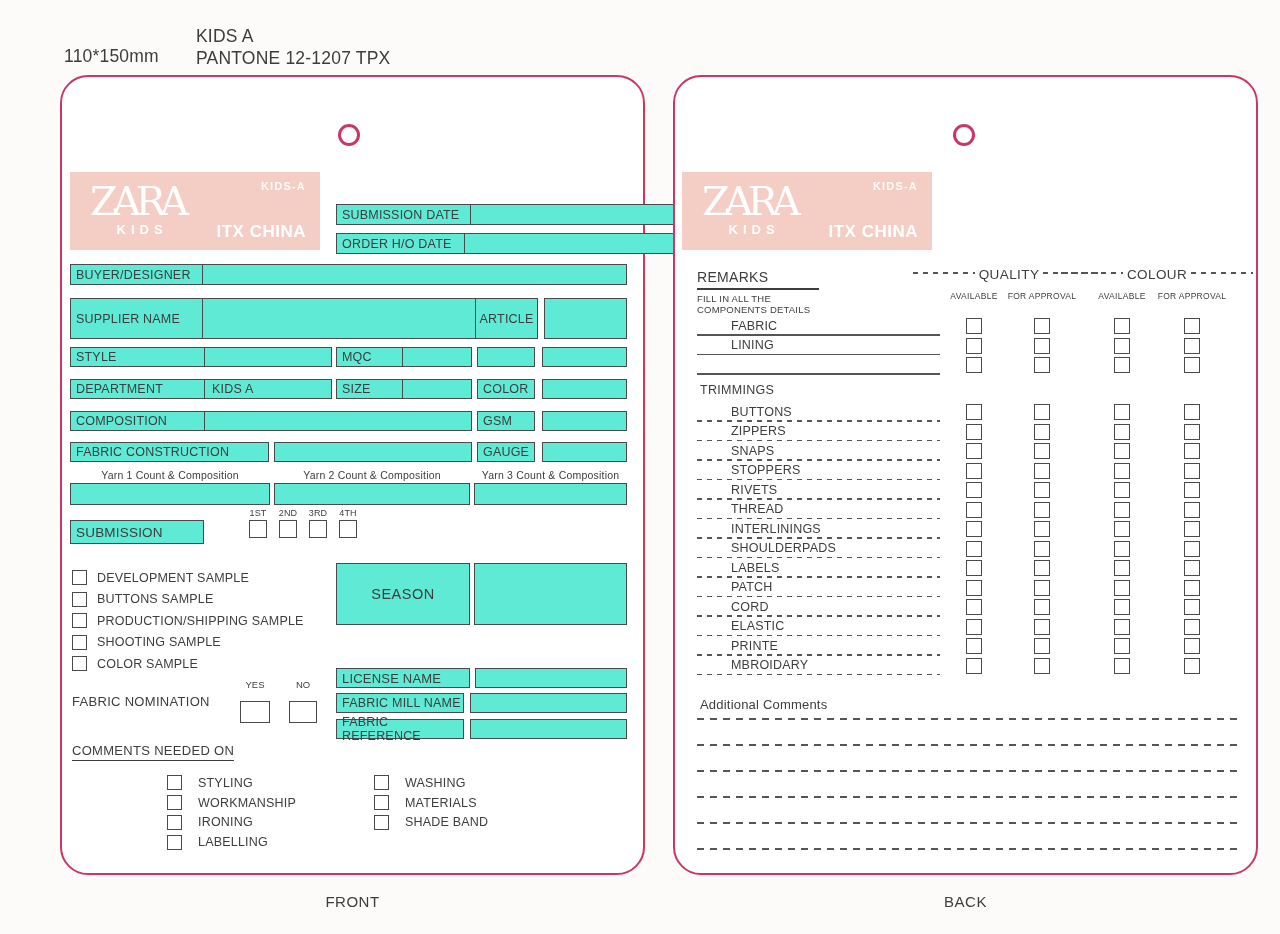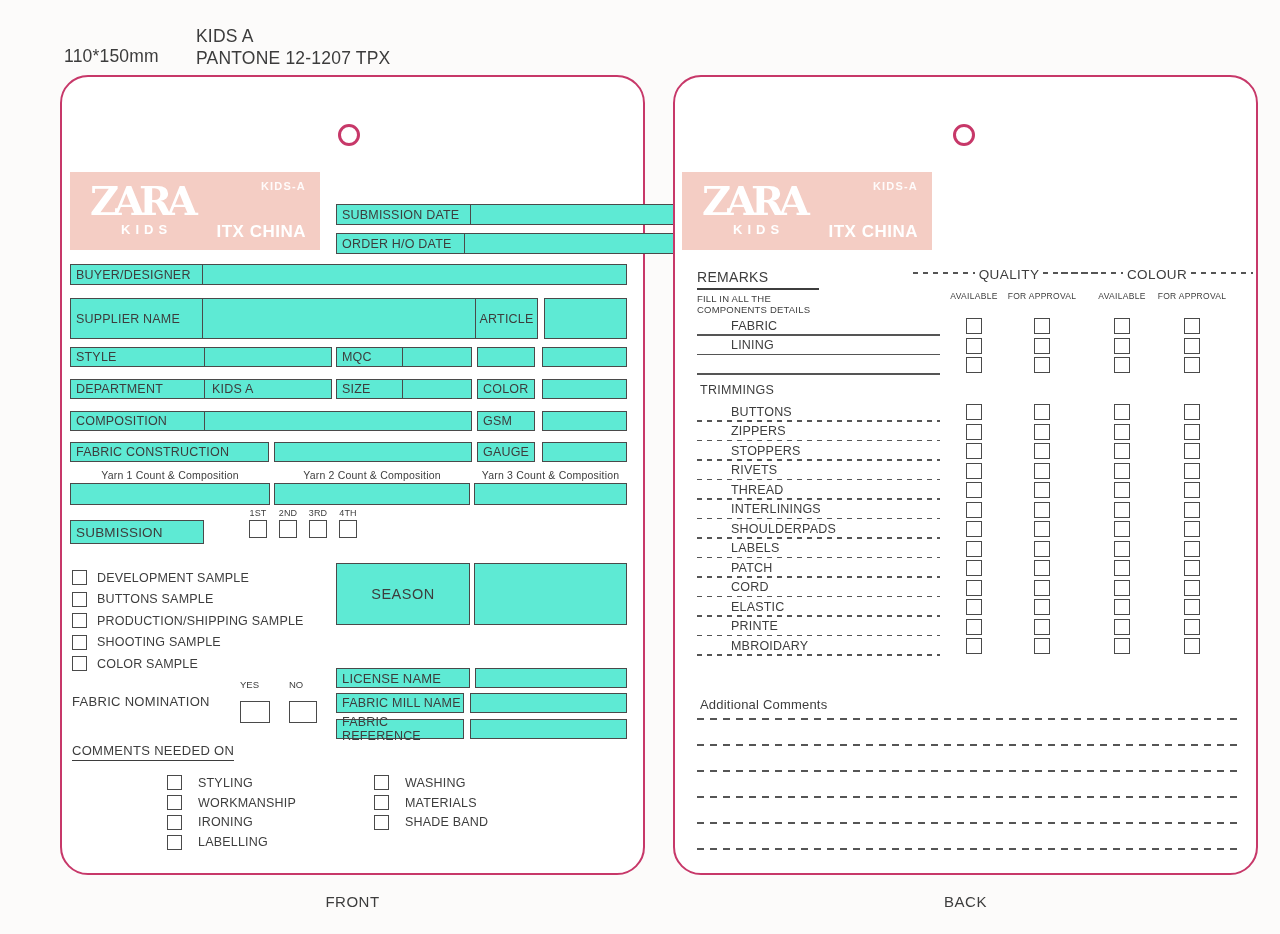--- a/index.html
+++ b/index.html
@@ -16,21 +16,21 @@
           border-radius:50%; box-sizing:border-box; background:#fff; }
 
   
   .brand { position:absolute; width:250px; height:78px; background:#f4cdc4; }
   .brand .code { position:absolute; top:8px; right:14px; font-size:11px; font-weight:bold;
                  letter-spacing:1.2px; color:rgba(255,255,255,.92); }
   .brand .company { position:absolute; bottom:8px; right:14px; font-size:17px; font-weight:bold;
                  letter-spacing:.5px; color:#fff; }
   .brand .logo { position:absolute; top:9px; left:20px; display:flex; flex-direction:column; align-items:center; }
   .brand .logo .wordmark { font-family:"DejaVu Serif", serif; font-size:40px; line-height:40px;
-                 font-weight:bold; letter-spacing:-0.14em; color:#fff; padding-right:6px; }
+                 font-weight:normal; letter-spacing:-0.14em; color:#fff; padding-right:6px; }
   .brand .logo .sub { font-size:13px; font-weight:bold; letter-spacing:5px; color:#fff;
                  margin-top:1px; padding-left:5px; }
 
   
   .box { position:absolute; border:1.5px solid #4a4a4a; background:#5eead4; box-sizing:border-box;
          display:flex; align-items:center; }
   .lblcell { height:100%; display:flex; align-items:center; padding:0 5px; box-sizing:border-box;
          border-right:1.5px solid #4a4a4a; white-space:nowrap; flex:0 0 auto; }
   .valcell { flex:1 1 auto; height:100%; }
   .endcell { height:100%; display:flex; align-items:center; justify-content:center;
@@ -42,21 +42,21 @@
   .cb16 { width:16px; height:16px; }
 
   .yarnlbl { position:absolute; font-size:10.5px; text-align:center; letter-spacing:.2px; }
 
   .sample-row { display:flex; align-items:center; gap:10px; height:21.5px; }
   .sample-lbl { font-size:12.5px; letter-spacing:.2px; }
 
   .round-item { width:26px; display:flex; flex-direction:column; align-items:center; gap:2px; }
   .round-lbl { font-size:9px; letter-spacing:.2px; }
 
-  .yn-item { position:absolute; display:flex; flex-direction:column; align-items:flex-start; gap:11px; }
+  .yn-item { position:absolute; display:flex; flex-direction:column; align-items:center; gap:11px; }
   .yn-lbl { font-size:9.5px; }
   .ynbox { width:30px; height:22px; border:1.5px solid #4a4a4a; box-sizing:border-box; background:#fff; }
 
   .comments-heading { position:absolute; font-size:13px; letter-spacing:.3px;
          border-bottom:1.5px solid #3d3d3d; padding-bottom:2px; }
   .cmt-row { display:flex; align-items:center; gap:16px; height:19.8px; }
 
   
   .remarks { position:absolute; font-size:14px; letter-spacing:.3px;
          border-bottom:2px solid #3d3d3d; padding-bottom:3px; width:122px; }
@@ -365,20 +365,29 @@
         <div class="comp-row dashed">
           <div class="comp-label-area">
             <span class="comp-label">ZIPPERS</span>
           </div>
           <span class="cb cb16" style="left:269px;"></span>
           <span class="cb cb16" style="left:337px;"></span>
           <span class="cb cb16" style="left:417px;"></span>
           <span class="cb cb16" style="left:487px;"></span>
         </div>
 
+        <div class="comp-row dashed">
+          <div class="comp-label-area">
+            <span class="comp-label">SNAPS</span>
+          </div>
+          <span class="cb cb16" style="left:269px;"></span>
+          <span class="cb cb16" style="left:337px;"></span>
+          <span class="cb cb16" style="left:417px;"></span>
+          <span class="cb cb16" style="left:487px;"></span>
+        </div>
 
         <div class="comp-row dashed">
           <div class="comp-label-area">
             <span class="comp-label">STOPPERS</span>
           </div>
           <span class="cb cb16" style="left:269px;"></span>
           <span class="cb cb16" style="left:337px;"></span>
           <span class="cb cb16" style="left:417px;"></span>
           <span class="cb cb16" style="left:487px;"></span>
         </div>

